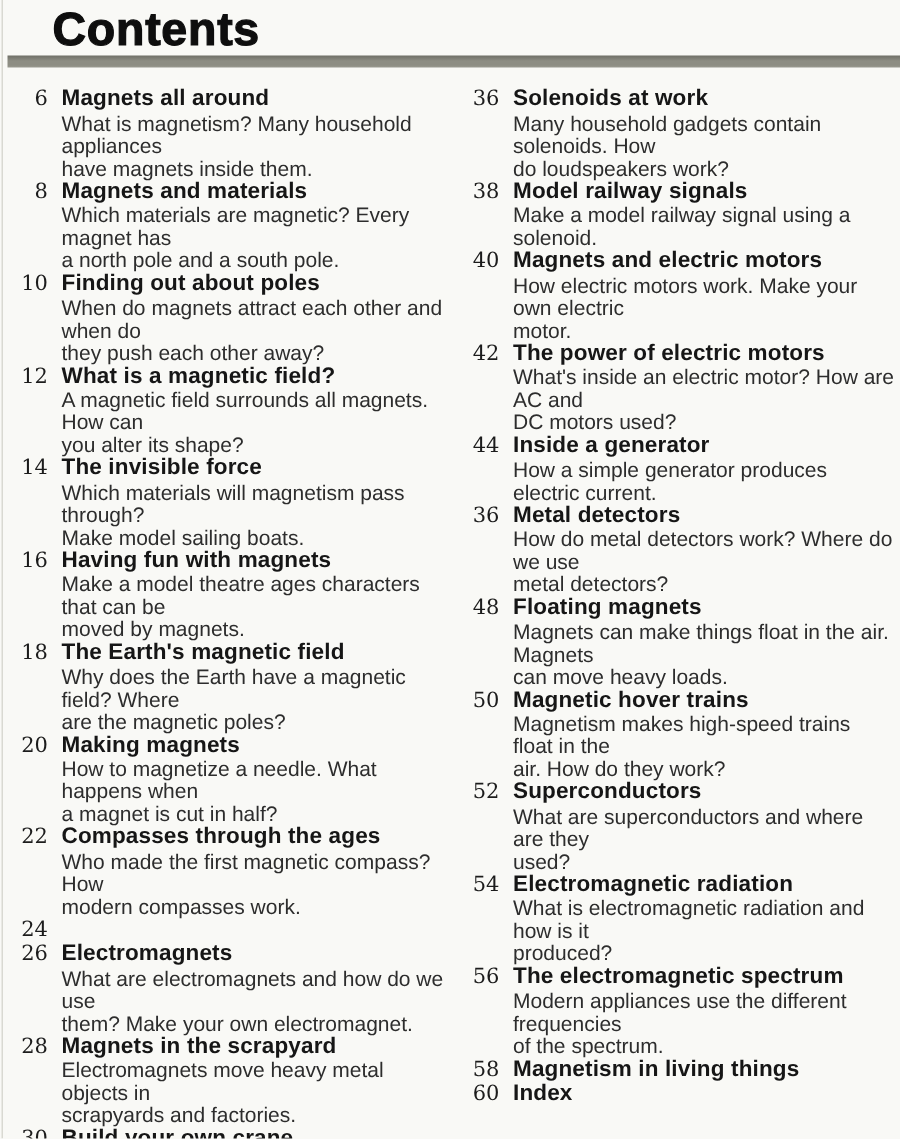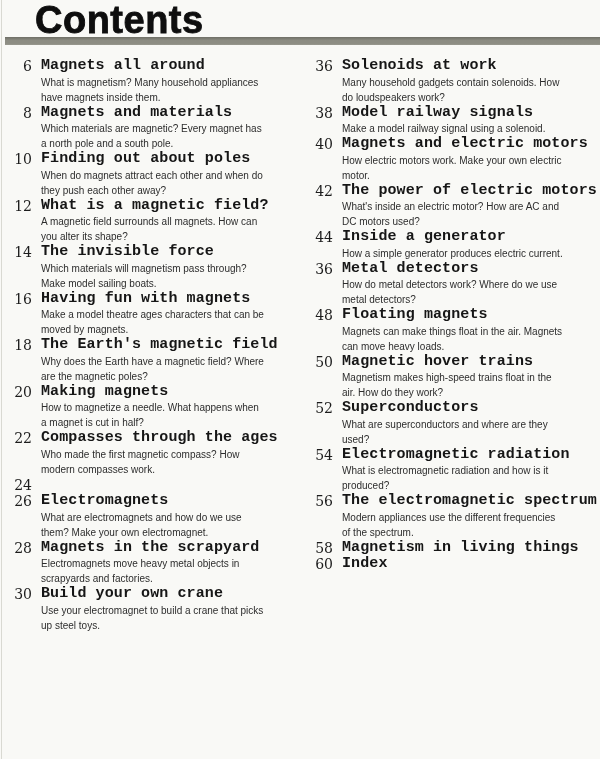--- a/index.html
+++ b/index.html
@@ -20,21 +20,21 @@
   .scan-edge-line {
     position: absolute;
     left: 1px; top: 0; bottom: 0;
     width: 1px;
     background: var(--scan-edge);
   }
   .page-title {
     margin: 3px 0 0 35px;
     font-family: "Liberation Sans", sans-serif;
     font-weight: bold;
-    font-size: 38px;
+    font-size: 31px;
     line-height: 34px;
     letter-spacing: 0.5px;
     color: #0e0e0e;
     -webkit-text-stroke: 0.8px #0e0e0e;
   }
   .rule-bar {
     margin-left: 5px;
     height: 8px;
     background: linear-gradient(to bottom, var(--rule-bar-top) 0%, var(--rule-bar) 45%, var(--rule-bar) 80%, #9a9a90 100%);
   }
@@ -54,32 +54,32 @@
   }
   .num {
     font-family: "DejaVu Serif", serif;
     font-size: 14px;
     line-height: 16.5px;
     text-align: right;
     color: #1c1c1c;
   }
   .entry-title {
     display: block;
-    font-family: Liberation Mono, monospace;
+    font-family: Liberation Sans, sans-serif;
     font-weight: bold;
     font-size: 15px;
     line-height: 16.5px;
     letter-spacing: 0.1px;
     color: var(--ink-heading);
     white-space: nowrap;
   }
   .entry-desc {
     display: block;
     font-family: "Liberation Sans", sans-serif;
-    font-size: 10px;
+    font-size: 14px;
     line-height: 15px;
     color: var(--ink-body);
     white-space: pre-line;
   }
 </style>
 </head>
 <body>
 
 <div class="scan-edge-line"></div>
 

